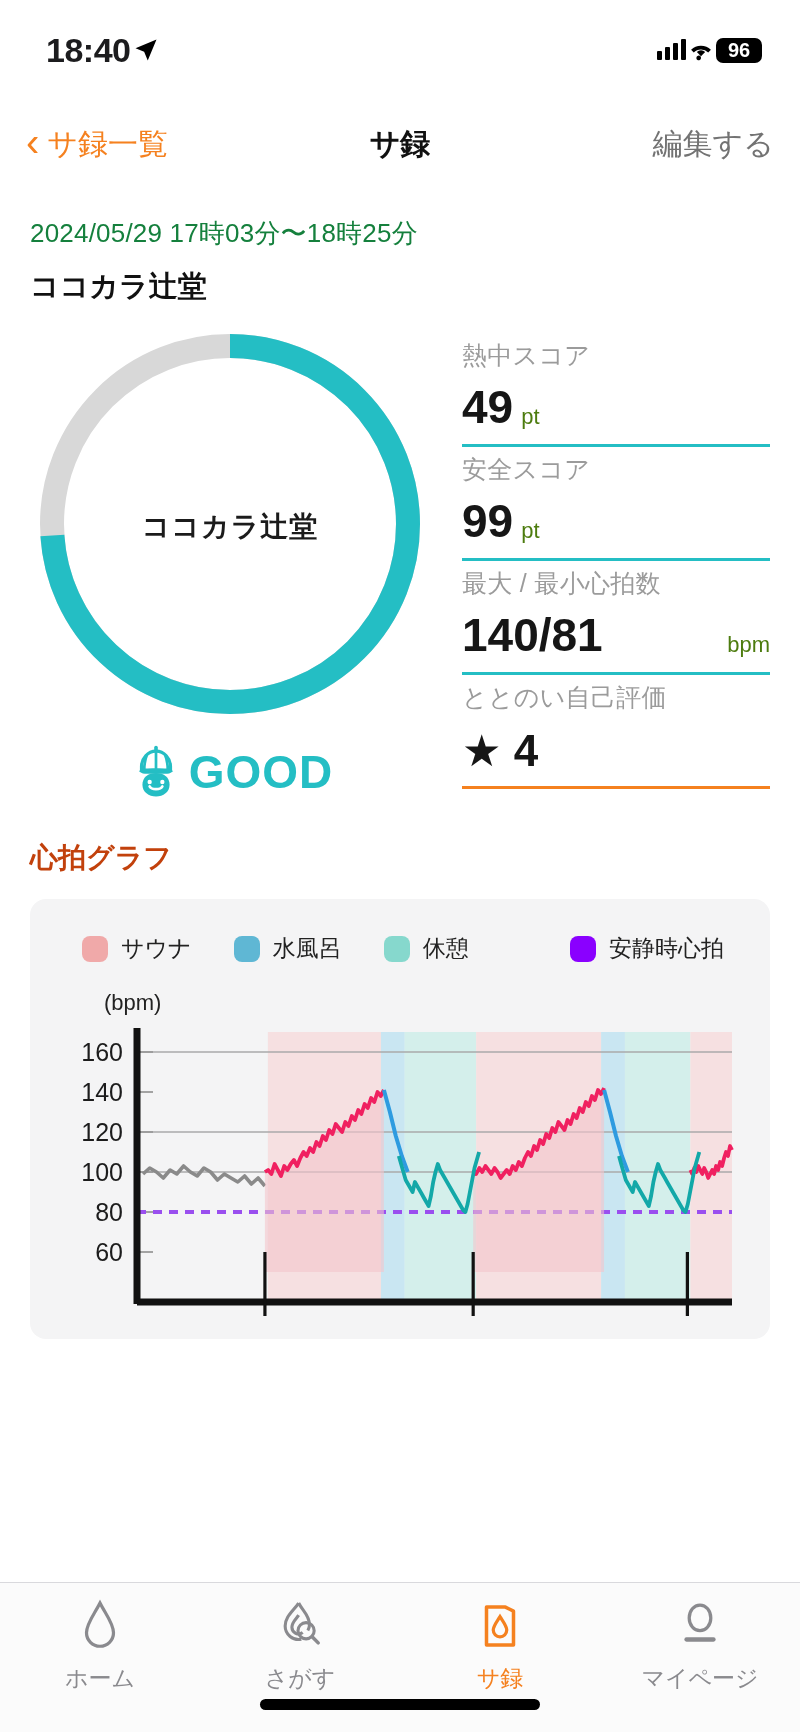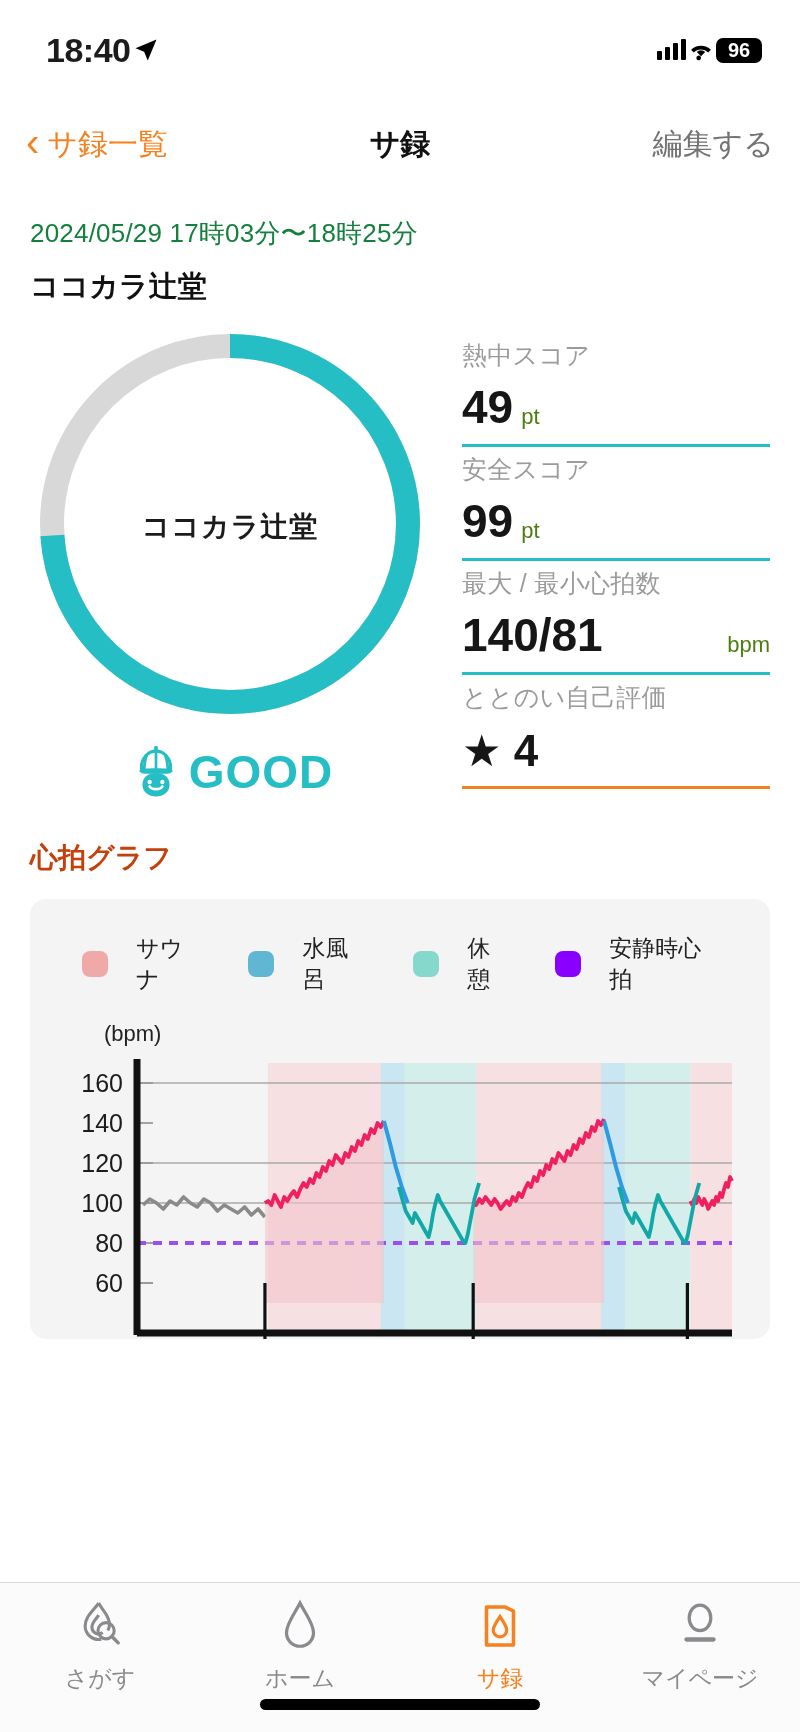--- a/index.html
+++ b/index.html
@@ -85,21 +85,21 @@
   .stat-star { font-size:44px; font-weight:700; color:#161616; }
 
   
   .chart-section { padding:38px 30px 0; }
   .chart-title { font-size:28px; font-weight:700; color:#c2410c; }
   .chart-card {
     margin-top:22px; background:#f4f4f5; border-radius:16px;
     padding:22px 16px 0 12px; height:440px; overflow:hidden; position:relative;
   }
   .legend { display:flex; align-items:center; padding:12px 30px 0 40px; }
-  .legend-item { display:flex; align-items:center; gap:28px; margin-right:42px; font-size:23px; color:#222; }
+  .legend-item { display:flex; align-items:center; gap:13px; margin-right:42px; font-size:23px; color:#222; }
   .legend-item.right { margin-left:auto; margin-right:0; }
   .swatch { width:26px; height:26px; border-radius:8px; display:block; }
   .chart-unit { font-size:22px; color:#222; padding:26px 0 0 62px; }
   .plot { position:relative; margin-top:6px; height:300px; }
   .plot svg { display:block; }
 
   
   .tabbar {
     flex:0 0 150px; height:150px;
     border-top:1px solid #d9d9dd;
@@ -295,38 +295,38 @@
         </div>
 
       </div>
     </div>
 
   </div>
 
   <div class="tabbar">
     <div class="tab">
       <span class="tab-ico">
+        <svg width="44" height="54" viewBox="0 0 32 40">
+            <path d="M16 3C12 11 6 18 6 25a10 10 0 0 0 20 0c0-7-6-14-10-22Z" fill="none" stroke="#8a8a8e" stroke-width="2.4"></path>
+          </svg>
+      </span>
+      <span class="tab-label">ホーム</span>
+    </div>
+    <div class="tab">
+      <span class="tab-ico">
         <svg width="50" height="54" viewBox="0 0 36 40">
           <path d="M17 3c-4 6-10 10-10 17a10 10 0 0 0 12 9.8" fill="none" stroke="#8a8a8e" stroke-width="2.3"></path>
           <path d="M17 3c3 6 8 9 8 16a8 8 0 0 1-1.2 4.3" fill="none" stroke="#8a8a8e" stroke-width="2.3"></path>
           <path d="M17 12c-2 3-5 5-5 9a5 5 0 0 0 8 3.9" fill="none" stroke="#8a8a8e" stroke-width="2.3"></path>
           <circle cx="22.5" cy="23.5" r="6" fill="none" stroke="#8a8a8e" stroke-width="2.3"></circle>
           <path d="M27 28l4.5 4.5" stroke="#8a8a8e" stroke-width="2.6" stroke-linecap="round"></path>
         </svg>
       </span>
       <span class="tab-label">さがす</span>
     </div>
-    <div class="tab">
-      <span class="tab-ico">
-        <svg width="44" height="54" viewBox="0 0 32 40">
-            <path d="M16 3C12 11 6 18 6 25a10 10 0 0 0 20 0c0-7-6-14-10-22Z" fill="none" stroke="#8a8a8e" stroke-width="2.4"></path>
-          </svg>
-      </span>
-      <span class="tab-label">ホーム</span>
-    </div>
     <div class="tab active">
       <span class="tab-ico">
         <svg width="44" height="54" viewBox="0 0 30 40">
           <path d="M5 6h14l6 3v25H5Z" fill="none" stroke="#F5811F" stroke-width="2.6" stroke-linejoin="round"></path>
           <path d="M15 13c-2.5 4-5 7-5 10a5 5 0 0 0 10 0c0-3-2.5-6-5-10Z" fill="none" stroke="#F5811F" stroke-width="2.4"></path>
         </svg>
       </span>
       <span class="tab-label">サ録</span>
     </div>
     <div class="tab">

